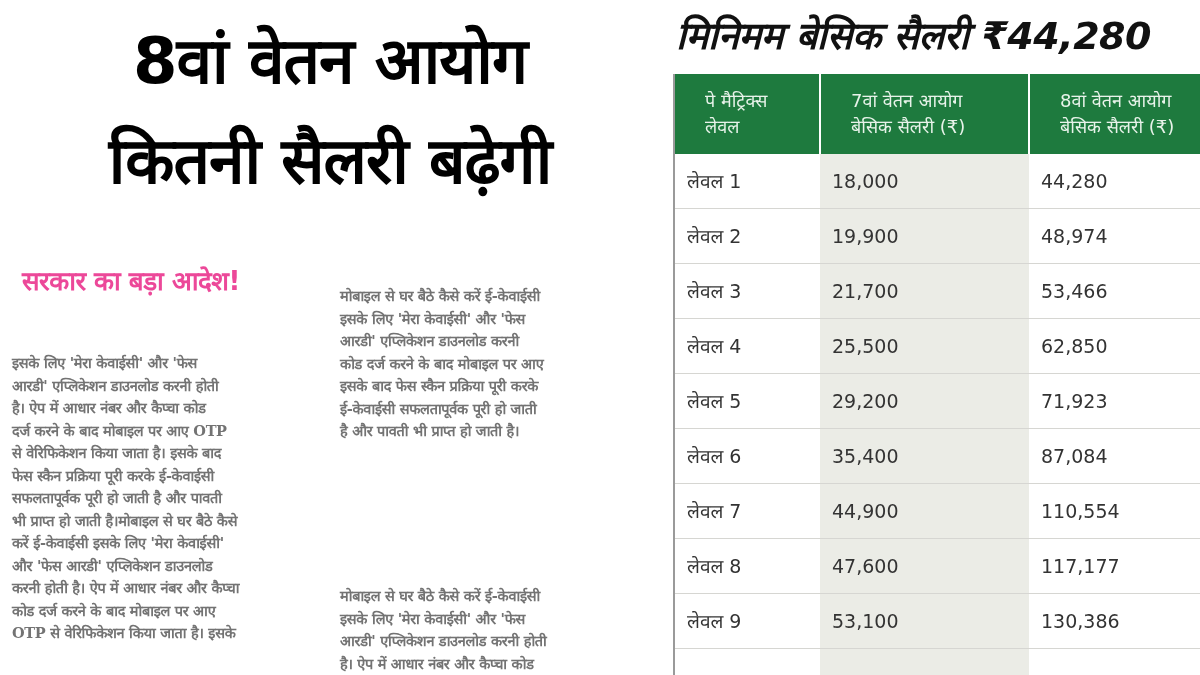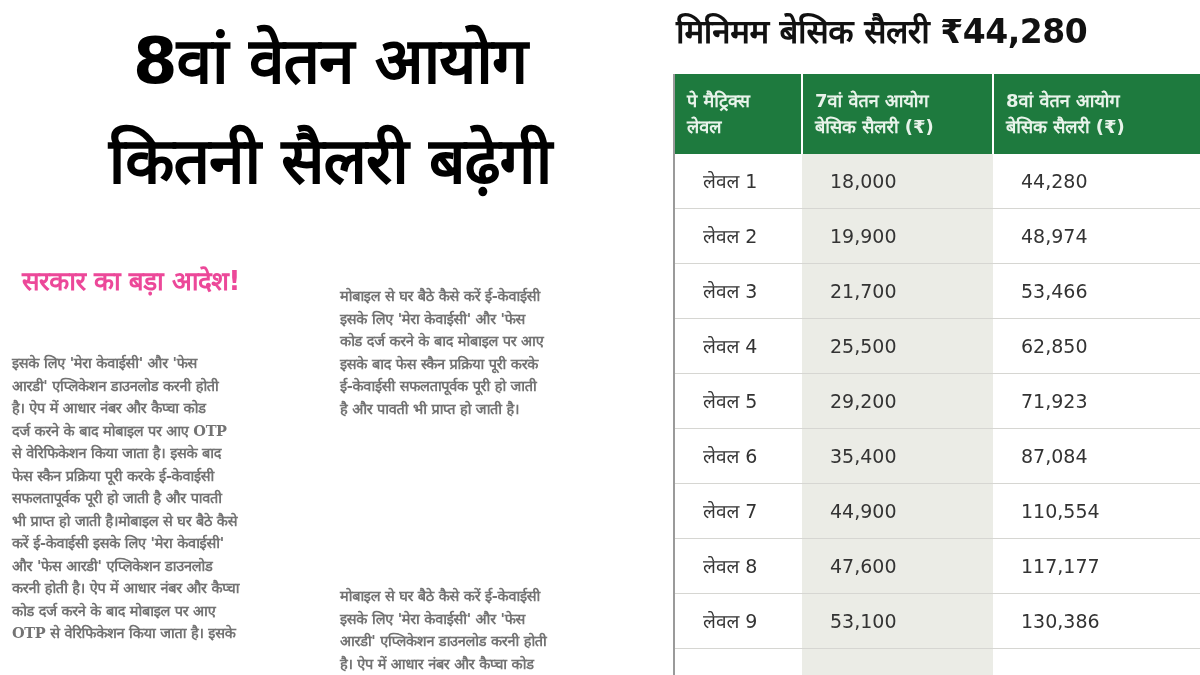--- a/index.html
+++ b/index.html
@@ -23,35 +23,35 @@
     position:absolute; font-family:"DejaVu Serif", serif; font-weight:bold;
     font-size:14.5px; line-height:22.5px; color:#737373; letter-spacing:-0.3px;
   }
   .col p { margin:0; white-space:nowrap; }
   .col1 { left:12px; top:352px; width:305px; }
   .col2a { left:340px; top:285px; width:310px; }
   .col2b { left:340px; top:585px; width:310px; }
 
   .right { position:absolute; left:660px; top:0; width:540px; height:675px; background:#fff; }
   .right-title {
-    position:absolute; left:16px; top:8px; font-size:33px; font-weight:bold;
-    color:#111; white-space:nowrap; letter-spacing:-0.5px;
+    position:absolute; left:16px; top:8px; font-size:38px; font-weight:bold;
+    color:#111; white-space:nowrap; letter-spacing:-0.5px;font-style:italic;
   }
   .salary-table {
     position:absolute; left:13px; top:74px; width:530px;
     border-collapse:collapse; border-left:2px solid #9a9a9a;
   }
   .salary-table th {
-    background:#1e7a3e; color:#e8f3ea; font-weight:bold; text-align:left;
-    font-size:18px; line-height:26px; padding:14px 14px 14px 12px; vertical-align:top;
+    background:#1e7a3e; color:#e8f3ea; font-weight:normal; text-align:left;
+    font-size:18px; line-height:26px; padding:14px 14px 14px 30px; vertical-align:top;
     border-right:2px solid #ffffff;
   }
   .salary-table th:last-child { border-right:none; }
   .salary-table td {
-    font-size:19px; color:#333; height:54px; padding:0 28px;
+    font-size:19px; color:#333; height:54px; padding:0 12px;
     border-bottom:1.5px solid #d6d6d2; vertical-align:middle; white-space:nowrap;
   }
   .salary-table td.c7 { background:#ebece6; }
   .salary-table .w1 { width:100px; }
   .salary-table .w2 { width:163px; }
 </style>
 </head>
 <body>
 
 <div class="left">
@@ -71,20 +71,21 @@
     <p>करें ई-केवाईसी इसके लिए 'मेरा केवाईसी'</p>
     <p>और 'फेस आरडी' एप्लिकेशन डाउनलोड</p>
     <p>करनी होती है। ऐप में आधार नंबर और कैप्चा</p>
     <p>कोड दर्ज करने के बाद मोबाइल पर आए</p>
     <p>OTP से वेरिफिकेशन किया जाता है। इसके</p>
   </div>
 
   <div class="col col2a">
     <p>मोबाइल से घर बैठे कैसे करें ई-केवाईसी</p>
     <p>इसके लिए 'मेरा केवाईसी' और 'फेस</p>
+    <p>आरडी' एप्लिकेशन डाउनलोड करनी</p>
     <p>कोड दर्ज करने के बाद मोबाइल पर आए</p>
     <p>इसके बाद फेस स्कैन प्रक्रिया पूरी करके</p>
     <p>ई-केवाईसी सफलतापूर्वक पूरी हो जाती</p>
     <p>है और पावती भी प्राप्त हो जाती है।</p>
   </div>
 
   <div class="col col2b">
     <p>मोबाइल से घर बैठे कैसे करें ई-केवाईसी</p>
     <p>इसके लिए 'मेरा केवाईसी' और 'फेस</p>
     <p>आरडी' एप्लिकेशन डाउनलोड करनी होती</p>

